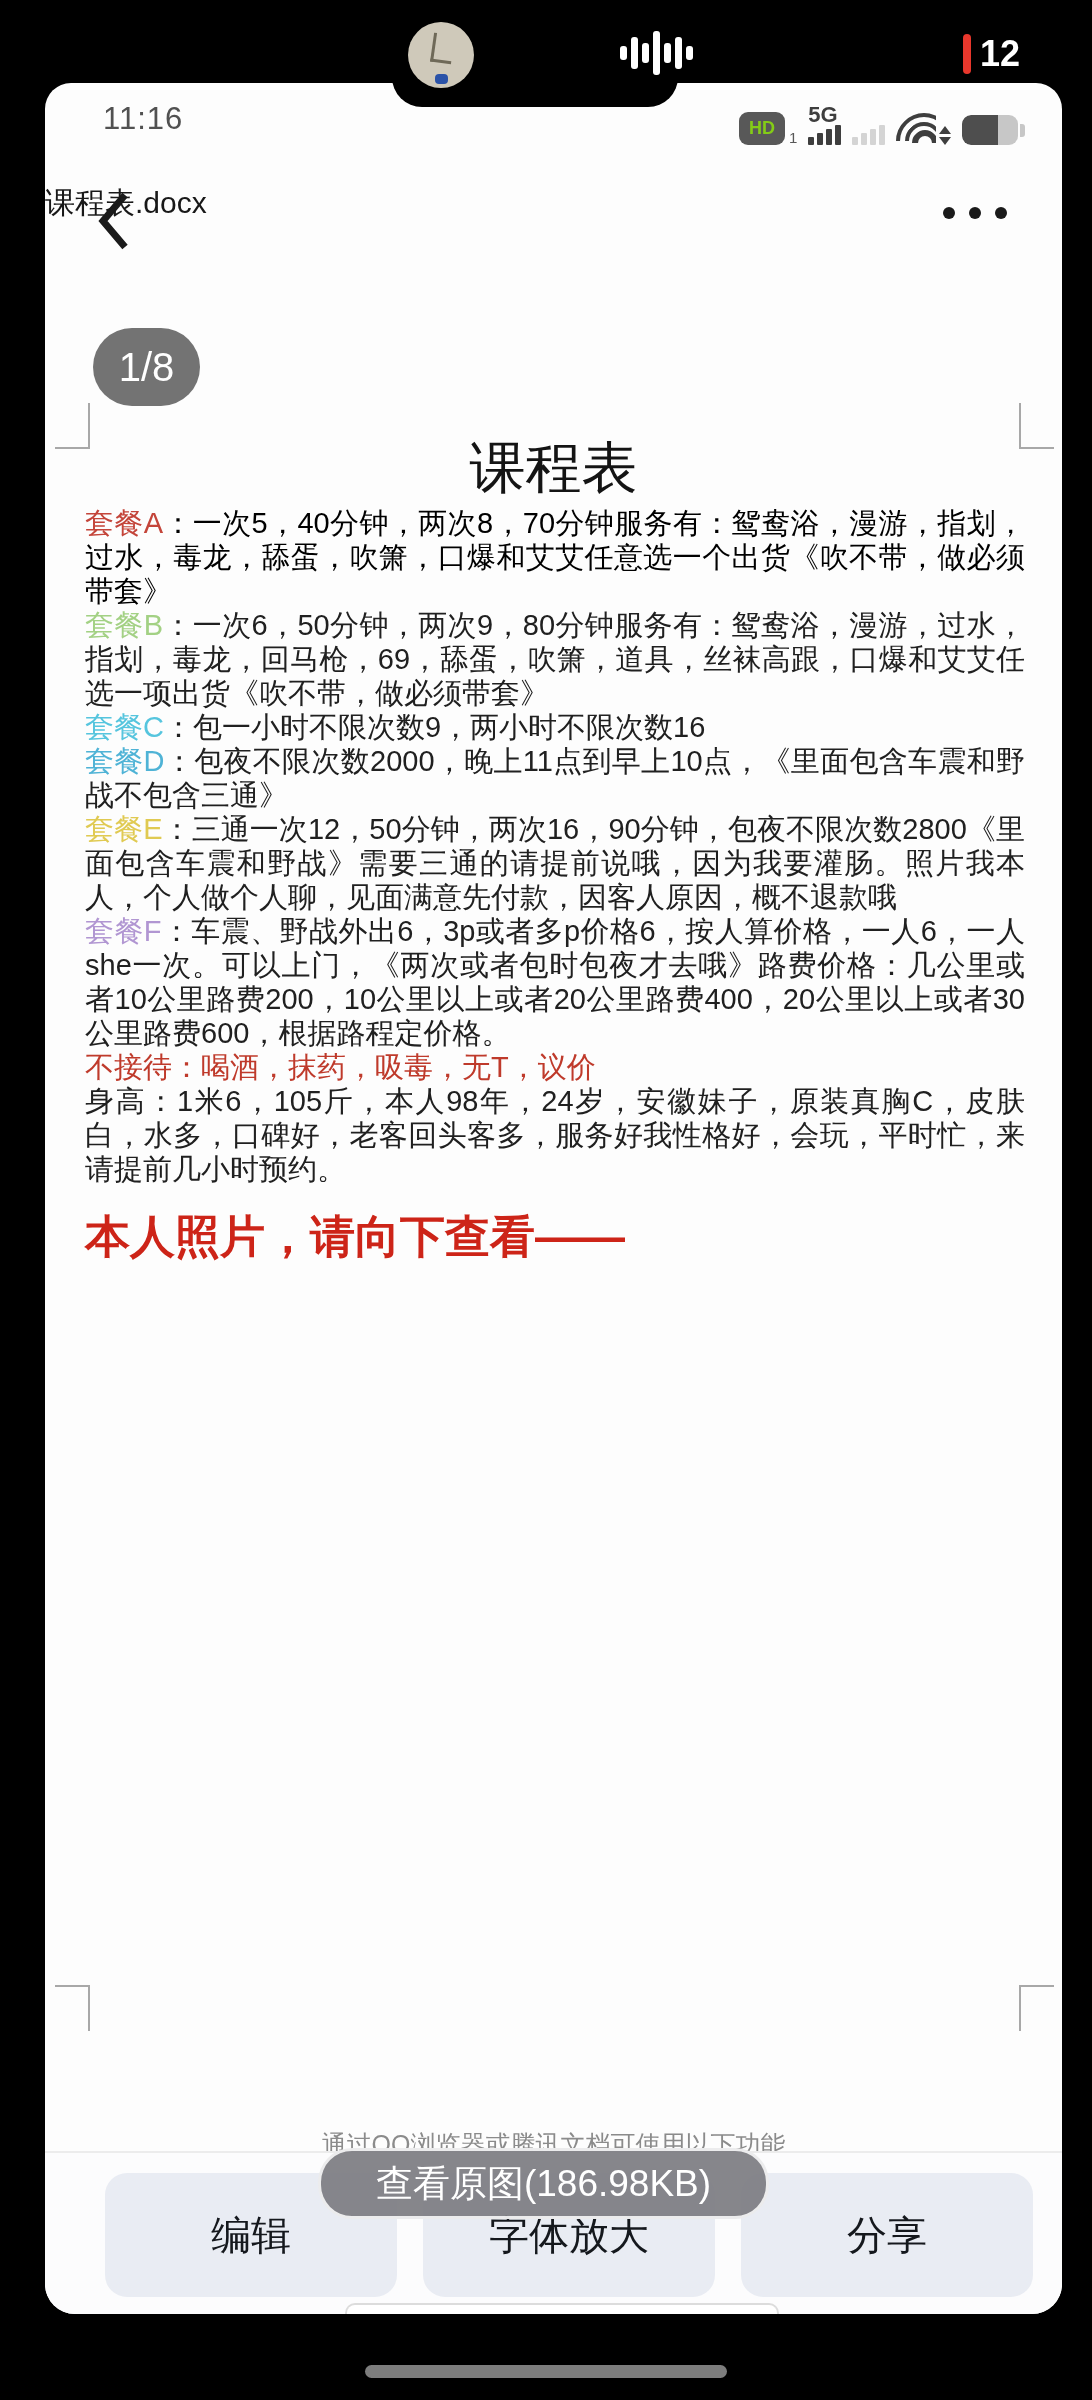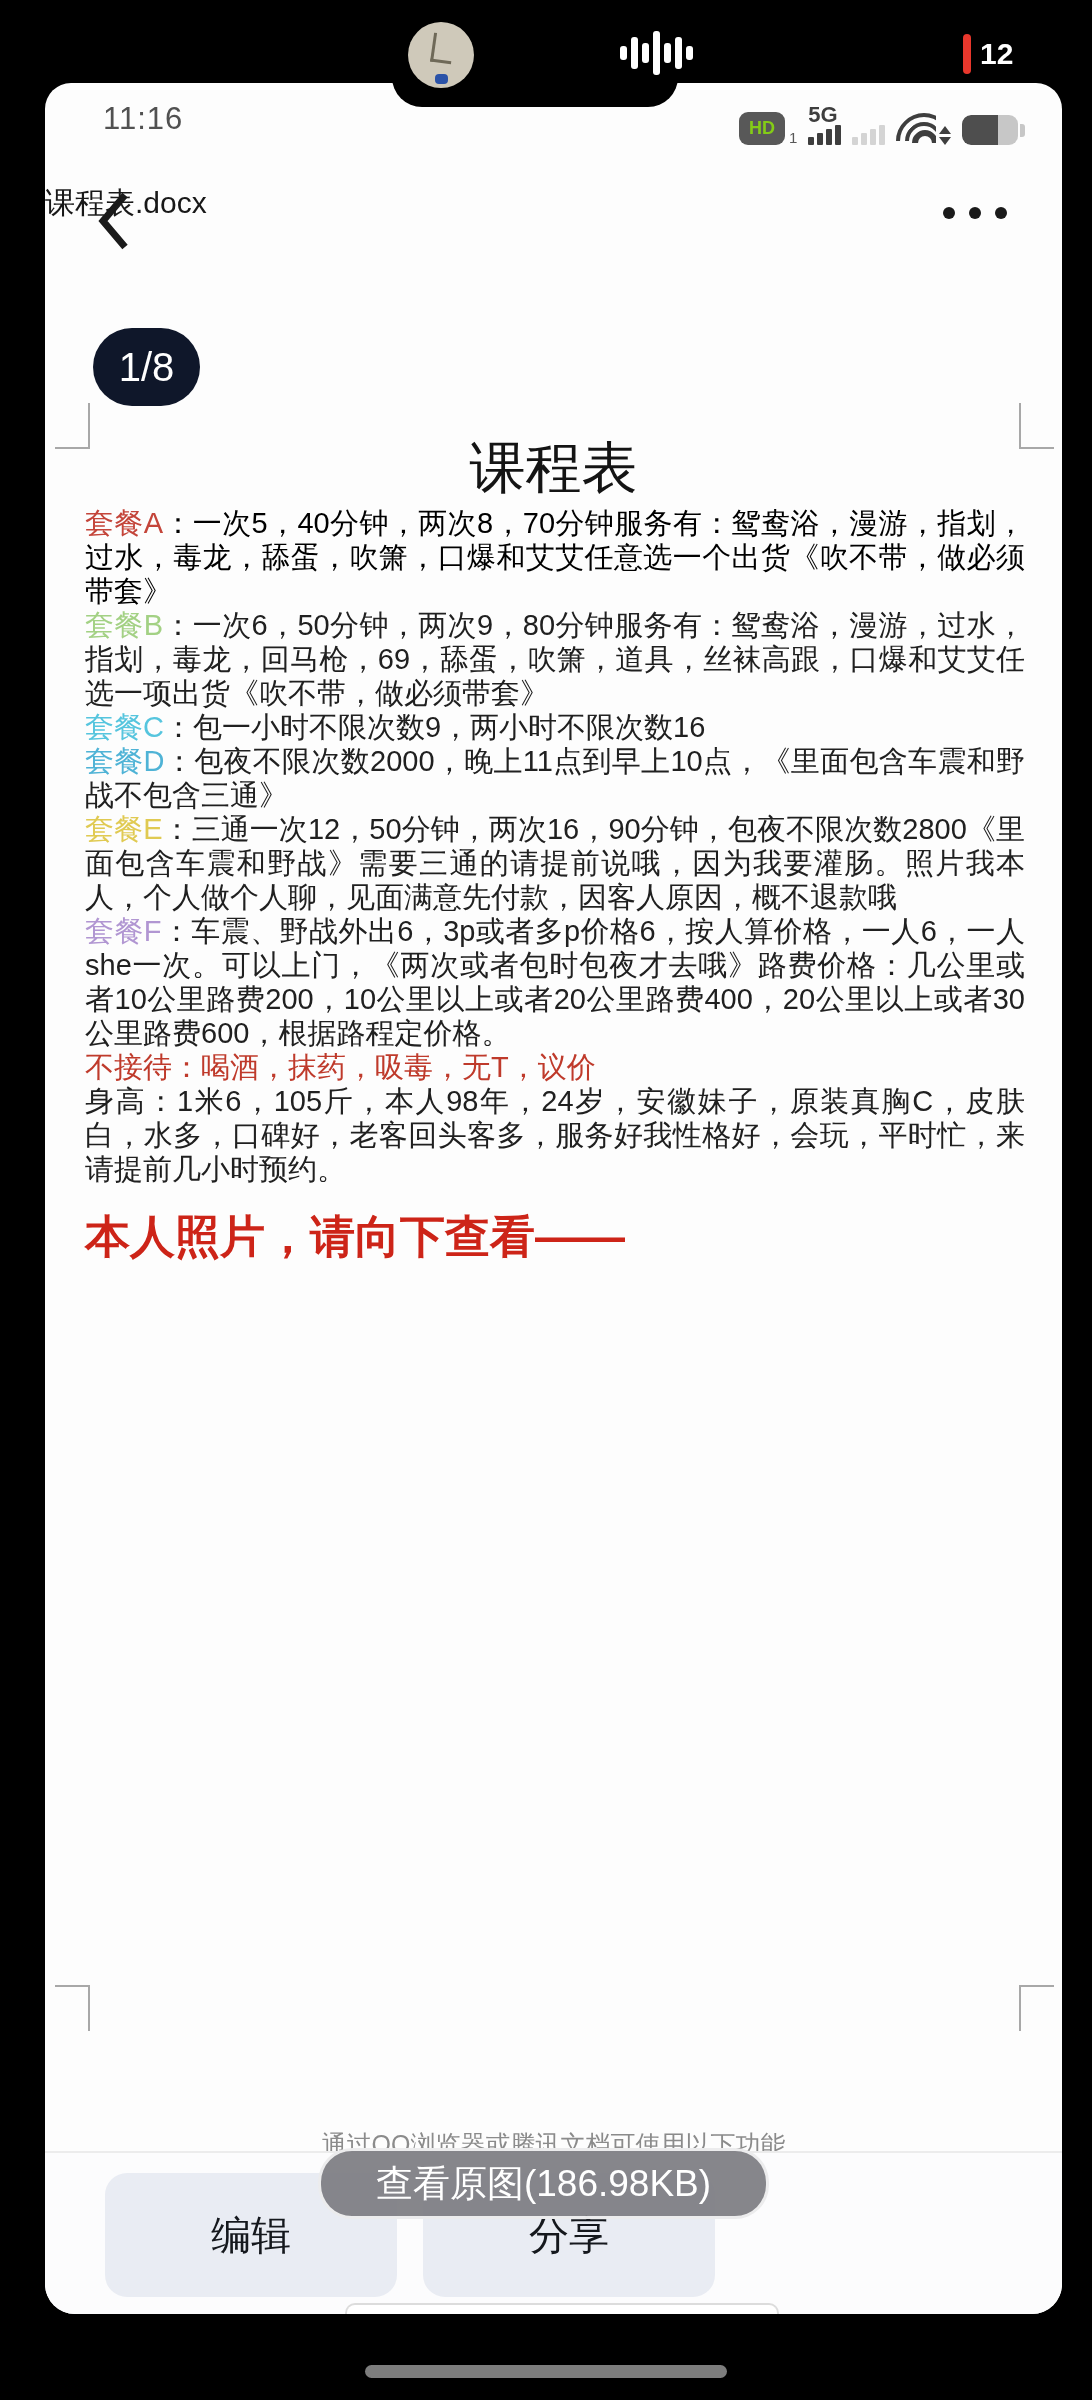--- a/index.html
+++ b/index.html
@@ -21,21 +21,21 @@
     position:absolute;left:16px;top:22px;width:66px;height:66px;border-radius:50%;
     background:#cfc9ba;overflow:hidden;
   }
   .avatar .glyph{position:absolute;left:24px;top:12px;width:18px;height:26px;
     border-left:3px solid #46402f;border-bottom:3px solid #46402f;transform:rotate(8deg);opacity:.7;}
   .avatar .dot{position:absolute;left:27px;top:52px;width:13px;height:10px;border-radius:4px;background:#2a52a8;}
   .waveform{position:absolute;left:620px;top:30px;height:46px;display:flex;align-items:center;gap:4px;z-index:6;}
   .waveform i{display:block;width:7px;background:#fff;border-radius:3px;}
   .rec-wrap{position:absolute;left:963px;top:34px;display:flex;align-items:center;gap:9px;z-index:6;}
   .rec-bar{width:8px;height:40px;border-radius:4px;background:#e8372c;}
-  .rec-num{color:#fff;font-size:30px;font-weight:bold;line-height:40px;}
+  .rec-num{color:#fff;font-size:36px;font-weight:bold;line-height:40px;}
   
   .time{position:absolute;left:58px;top:18px;font-size:31px;color:#515151;font-weight:500;letter-spacing:1px;}
   .sicons{position:absolute;left:694px;top:26px;display:flex;align-items:flex-end;gap:11px;height:36px;}
   .hd-badge{position:relative;width:46px;height:33px;background:#585858;border-radius:9px;color:#84cc16;
     font-size:18px;font-weight:bold;display:flex;align-items:center;justify-content:center;}
   .hd-sub{font-size:15px;color:#585858;margin-left:-7px;line-height:14px;}
   .g5{display:flex;flex-direction:column;align-items:flex-start;}
   .g5 .lbl{font-size:22px;font-weight:bold;color:#3e3e3e;line-height:20px;}
   .bars{display:flex;align-items:flex-end;gap:3px;}
   .bars i{display:block;width:6px;border-radius:1px;background:#3e3e3e;}
@@ -55,21 +55,21 @@
   .bat-body{width:56px;height:30px;border-radius:9px;background:#c7c7c7;overflow:hidden;position:relative;}
   .bat-fill{position:absolute;left:0;top:0;bottom:0;width:36px;background:#4e4e4e;border-radius:9px 0 0 9px;}
   .bat-nub{width:5px;height:13px;background:#c7c7c7;border-radius:0 3px 3px 0;margin-left:2px;}
   
   .back{position:absolute;left:50px;top:106px;width:36px;height:64px;cursor:pointer;}
   .title{position:absolute;left:0;top:100px;width:100%;font-size:30px;color:#181818;font-weight:500;}
   .more{position:absolute;left:898px;top:124px;display:flex;gap:14px;}
   .more i{width:12px;height:12px;border-radius:50%;background:#1a1a1a;display:block;}
   
   .page-badge{position:absolute;left:48px;top:245px;width:107px;height:78px;border-radius:39px;
-    background:#0f172a;color:#fff;font-size:40px;display:flex;align-items:center;justify-content:center;}
+    background:#737373;color:#fff;font-size:40px;display:flex;align-items:center;justify-content:center;}
   .corner{position:absolute;width:33px;height:44px;}
   .c-tl{left:10px;top:320px;border-right:2px solid #a8a8a8;border-bottom:2px solid #a8a8a8;}
   .c-tr{left:974px;top:320px;border-left:2px solid #a8a8a8;border-bottom:2px solid #a8a8a8;}
   .c-bl{left:10px;top:1902px;border-right:2px solid #a8a8a8;border-top:2px solid #a8a8a8;}
   .c-br{left:974px;top:1902px;border-left:2px solid #a8a8a8;border-top:2px solid #a8a8a8;}
   .doc-title{position:absolute;left:0;top:348px;width:100%;text-align:center;font-size:56px;font-weight:500;color:#141414;}
   .doc-body{position:absolute;left:40px;top:423px;width:940px;font-size:29px;line-height:34px;
     color:#202020;text-align:justify;}
   .doc-body p{margin:0;}
   .photo-note{position:absolute;left:40px;top:1124px;font-size:45px;font-weight:bold;color:#cd2418;}
@@ -157,20 +157,21 @@
       <p><span style="color: rgb(177, 150, 210); margin-top: 11px;">套餐F</span><span style="color: rgb(32, 32, 32);">：车震、野战外出6，3p或者多p价格6，按人算价格，一人6，一人she一次。可以上门，《两次或者包时包夜才去哦》路费价格：几公里或者10公里路费200，10公里以上或者20公里路费400，20公里以上或者30公里路费600，根据路程定价格。</span></p>
       <p><span style="color: rgb(191, 58, 43);">不接待</span><span style="color: rgb(191, 58, 43);">：喝酒，抹药，吸毒，无T，议价</span></p>
       <p><span style="color: rgb(32, 32, 32);">身高</span><span style="color: rgb(32, 32, 32);">：1米6，105斤，本人98年，24岁，安徽妹子，原装真胸C，皮肤白，水多，口碑好，老客回头客多，服务好我性格好，会玩，平时忙，来请提前几小时预约。</span></p>
     </div>
   <div class="photo-note">本人照片，请向下查看——</div>
 
   <div class="hint">通过QQ浏览器或腾讯文档可使用以下功能</div>
   <div class="bottom-panel"></div>
   <div class="btn-row">
     <div class="fbtn">编辑</div>
+    <div class="fbtn">字体放大</div>
     <div class="fbtn">分享</div>
   </div>
   <div class="peek-card"></div>
 </div>
 
 <div class="notch-tab">
   <div class="avatar">
     <div class="glyph"></div>
     <div class="dot"></div>
   </div>

